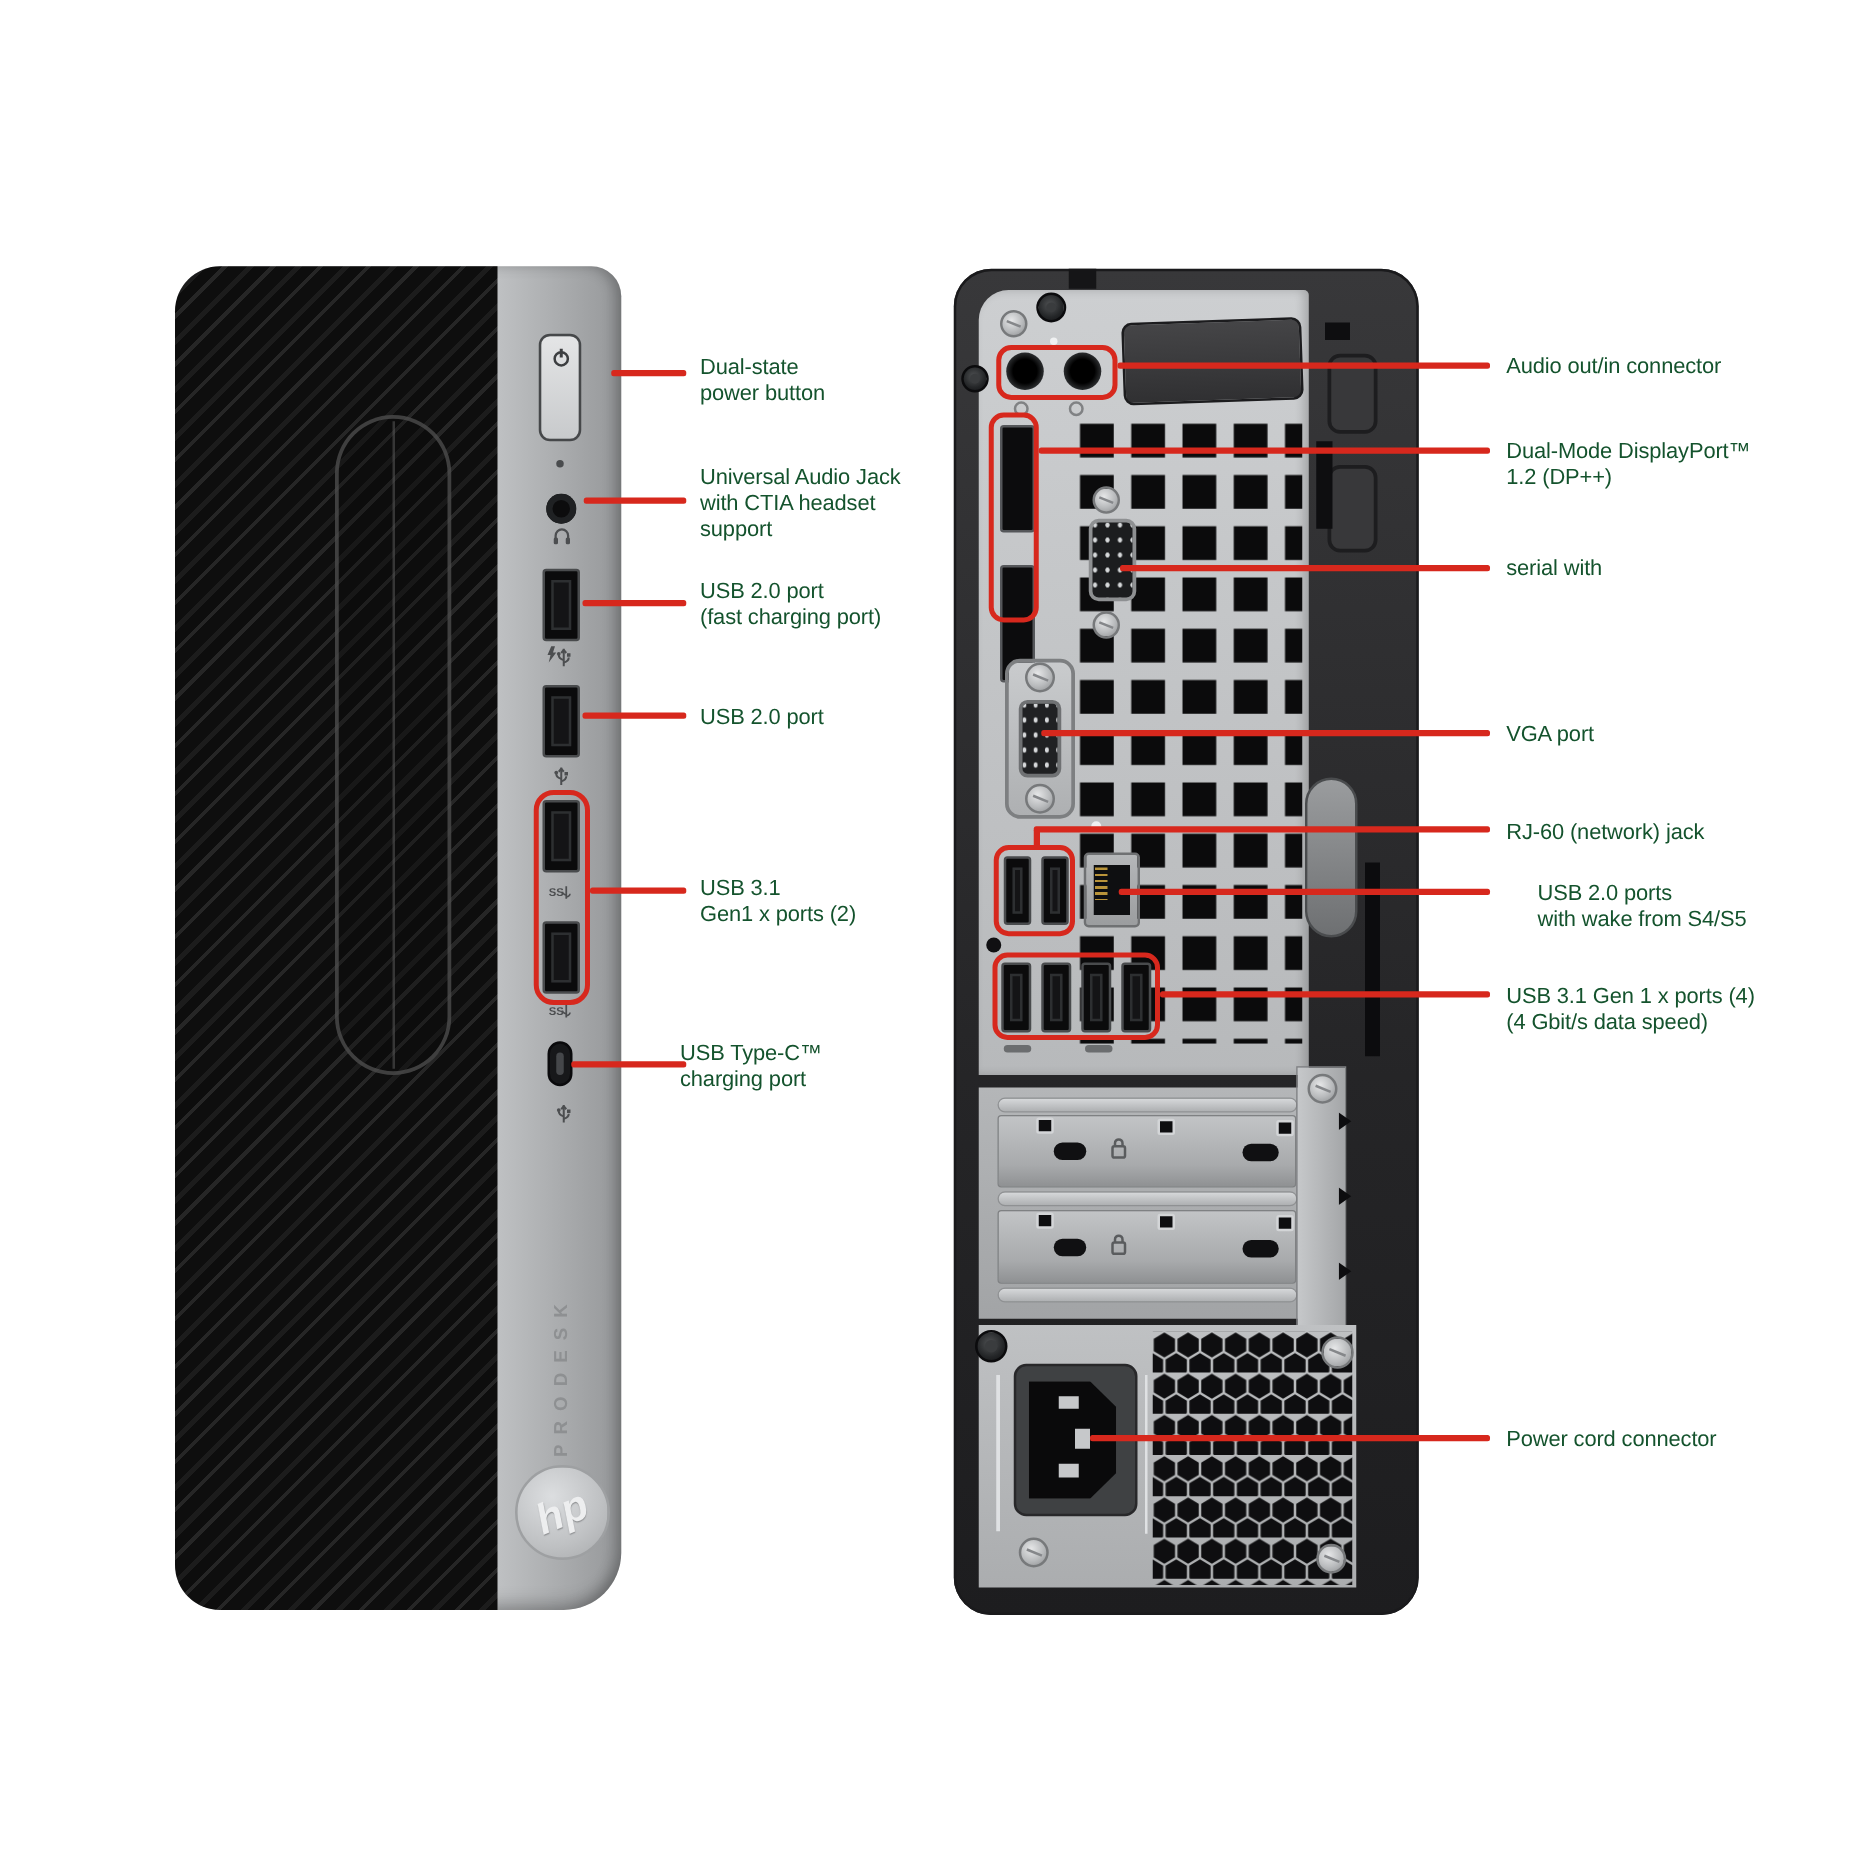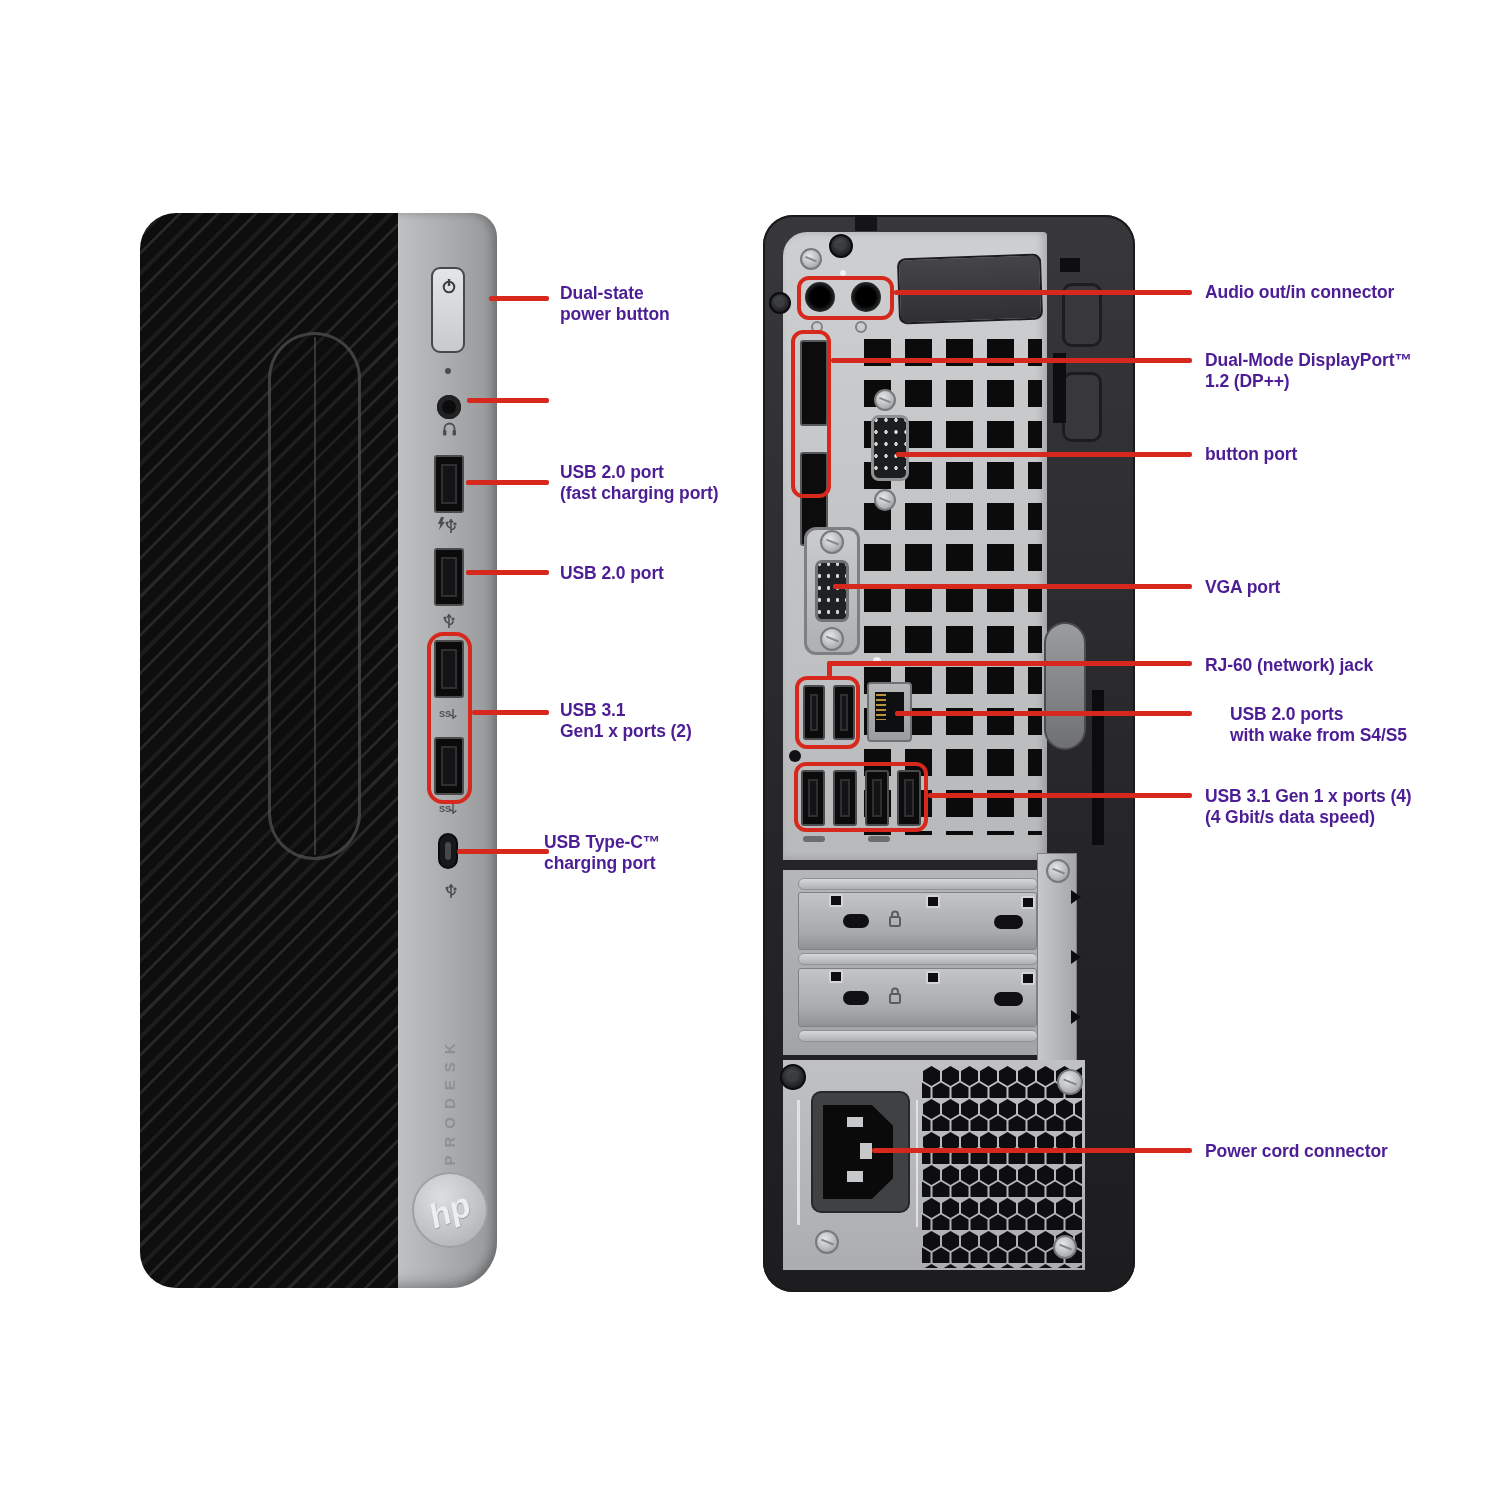--- a/index.html
+++ b/index.html
@@ -2,21 +2,21 @@
 <html><head>
 <meta charset="utf-8">
 <style>
   html,body{margin:0;padding:0;background:#fff}
   .stage{position:relative;width:1500px;height:1500px;background:#ffffff;outline:1px solid #ededee;overflow:hidden;font-family:"Liberation Sans",sans-serif}
   .a{position:absolute;box-sizing:border-box}
   
   .cl{background:#d7281d;height:5px;border-radius:2px}
   .cv{background:#d7281d;width:5px}
   .cb{border:4px solid #d7281d;border-radius:12px;background:transparent}
-  .lbl{font-weight:700;font-size:17.5px;line-height:21px;color:#4c1d95;letter-spacing:-0.1px;white-space:nowrap}
+  .lbl{font-weight:400;font-size:17.5px;line-height:21px;color:#14532d;letter-spacing:-0.1px;white-space:nowrap}
   
   .front-tower{left:140px;top:213px;width:357px;height:1075px;border-radius:36px 24px 46px 36px;
     background:linear-gradient(90deg,#f0f1f2 0%,#d9dbdd 35%,#c2c4c6 70%,#9a9c9e 97%);
     box-shadow:inset -5px 0 10px rgba(0,0,0,.22), inset 0 -8px 12px rgba(0,0,0,.15)}
   .front-black{left:0;top:0;width:258px;height:1075px;border-radius:36px 0 0 36px;overflow:hidden;
     background:repeating-linear-gradient(135deg,#262626 0 3px,#0e0e0e 3px 14px,#1c1c1c 14px 18px,#0d0d0d 18px 27px)}
   .handle{left:128px;top:119px;width:93px;height:528px;border-radius:47px;border:3px solid rgba(82,82,82,.75);background:rgba(10,10,10,.25)}
   .handle-mid{left:174px;top:124px;width:2px;height:518px;background:rgba(90,90,90,.55)}
   .rear-tower{left:763px;top:215px;width:372px;height:1077px;border-radius:30px;
     background:linear-gradient(180deg,#38383a,#252527 60%,#1d1d1f);box-shadow:inset 0 0 0 2px #1a1a1c}
@@ -277,20 +277,25 @@
   <div class="a cb" style="left:795px;top:676px;width:65px;height:73px"></div>
   <div class="a cl" style="left:895px;top:711px;width:297px"></div>
   <div class="a cb" style="left:794px;top:762px;width:134px;height:70px"></div>
   <div class="a cl" style="left:928px;top:793px;width:264px"></div>
   <div class="a cl" style="left:872px;top:1148px;width:320px"></div>
 
   <div class="a lbl" style="left:560px;top:283px">
     <div>Dual-state</div>
     <div>power button</div>
   </div>
+  <div class="a lbl" style="left:560px;top:371px">
+    <div>Universal Audio Jack</div>
+    <div>with CTIA headset</div>
+    <div>support</div>
+  </div>
   <div class="a lbl" style="left:560px;top:462px">
     <div>USB 2.0 port</div>
     <div>(fast charging port)</div>
   </div>
   <div class="a lbl" style="left:560px;top:563px">
     <div>USB 2.0 port</div>
   </div>
   <div class="a lbl" style="left:560px;top:700px">
     <div>USB 3.1</div>
     <div>Gen1 x ports (2)</div>
@@ -301,21 +306,21 @@
   </div>
 
   <div class="a lbl" style="left:1205px;top:282px">
     <div>Audio out/in connector</div>
   </div>
   <div class="a lbl" style="left:1205px;top:350px">
     <div>Dual-Mode DisplayPort™</div>
     <div>1.2 (DP++)</div>
   </div>
   <div class="a lbl" style="left:1205px;top:444px">
-    <div>button port</div>
+    <div>serial with</div>
   </div>
   <div class="a lbl" style="left:1205px;top:577px">
     <div>VGA port</div>
   </div>
   <div class="a lbl" style="left:1205px;top:655px">
     <div>RJ-60 (network) jack</div>
   </div>
   <div class="a lbl" style="left:1230px;top:704px">
     <div>USB 2.0 ports</div>
     <div>with wake from S4/S5</div>

